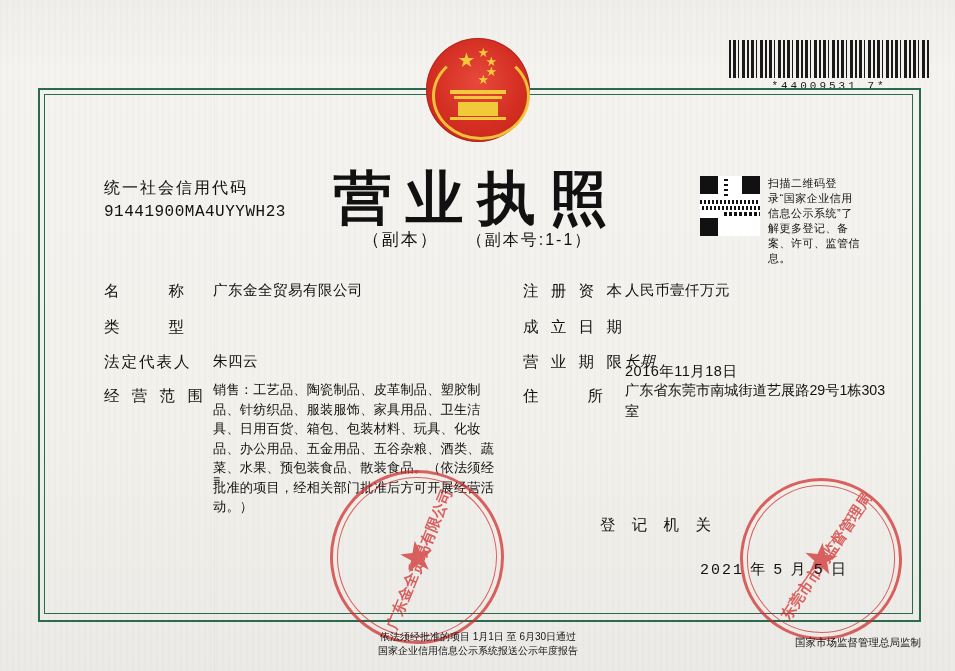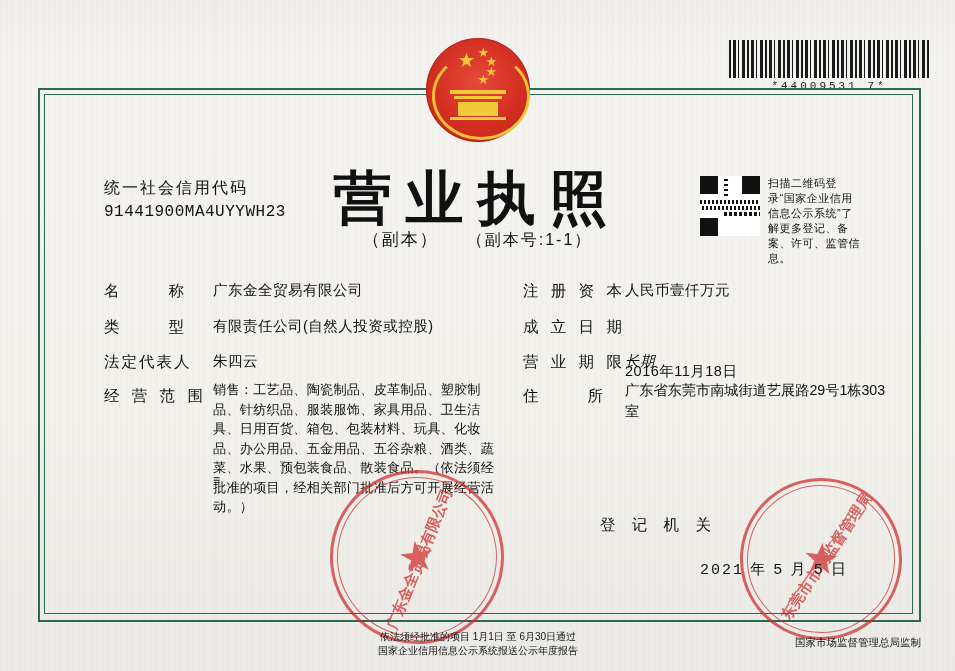--- a/index.html
+++ b/index.html
@@ -212,21 +212,20 @@
     <span>（副本）</span><span class="no">（副本号:1-1）</span>
   </div>
 
   <div class="qr"></div>
   <div class="qr-text">扫描二维码登录“国家企业信用信息公示系统”了解更多登记、备案、许可、监管信息。</div>
 
   <div class="field-label" style="left:104px;top:281px;">名　　称</div>
   <div class="field-value" style="left:213px;top:281px;">广东金全贸易有限公司</div>
 
   <div class="field-label" style="left:104px;top:317px;">类　　型</div>
-  <div class="field-value" style="left:213px;top:317px;">有限责任公司(自然人投资或控股)</div>
 
   <div class="field-label tight" style="left:104px;top:352px;">法定代表人</div>
   <div class="field-value" style="left:213px;top:352px;">朱四云</div>
 
   <div class="field-label tight" style="left:104px;top:386px;letter-spacing:4px;">经 营 范 围</div>
   <div class="scope-value">销售：工艺品、陶瓷制品、皮革制品、塑胶制品、针纺织品、服装服饰、家具用品、卫生洁具、日用百货、箱包、包装材料、玩具、化妆品、办公用品、五金用品、五谷杂粮、酒类、蔬菜、水果、预包装食品、散装食品。（依法须经批准的项目，经相关部门批准后方可开展经营活动。）</div>
   <div class="scope-marks">≡</div>
 
   <div class="field-label tight" style="left:523px;top:281px;letter-spacing:4px;">注 册 资 本</div>
   <div class="field-value" style="left:625px;top:281px;">人民币壹仟万元</div>

